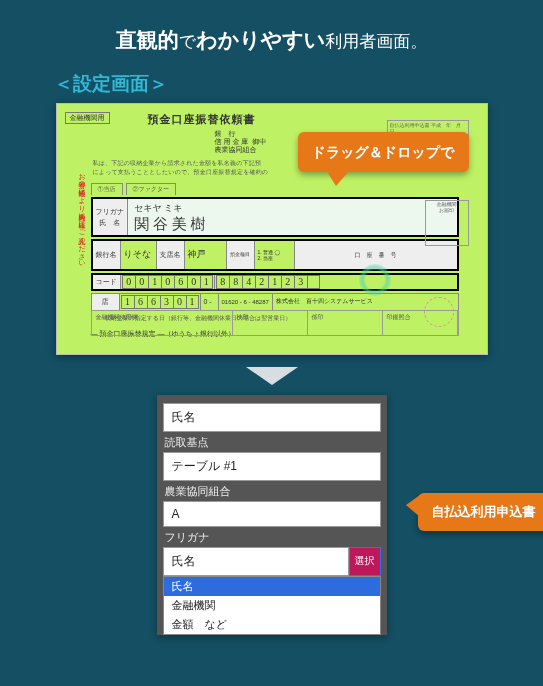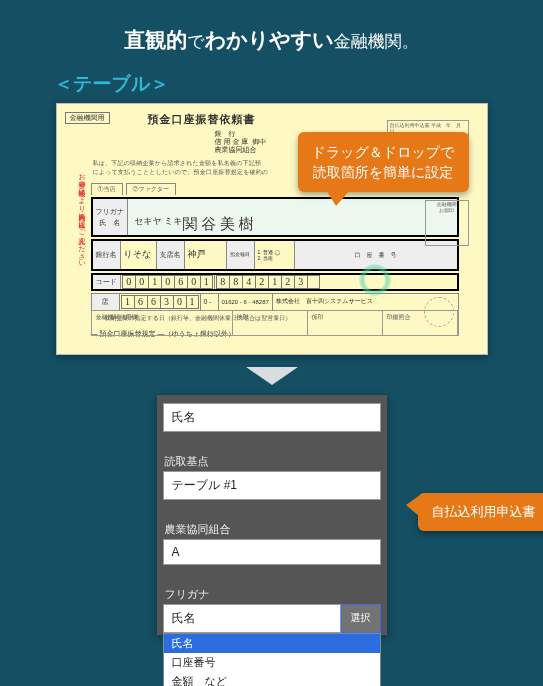--- a/index.html
+++ b/index.html
@@ -2,21 +2,21 @@
 <html><head>
 <meta charset="utf-8">
 <style>
 *{margin:0;padding:0;box-sizing:border-box}
 body{background:#144F63;font-family:"Hiragino Sans","Meiryo",sans-serif;width:543px;height:686px;overflow:hidden;color:#fff}
 .headline{text-align:center;padding:24px 10px 8px;font-size:19px;line-height:1.55}
 .headline .b{font-weight:700;font-size:21px}
 .headline .m{font-size:17px}
 .section-title{color:#2FB9D6;font-weight:700;font-size:19px;margin:6px 0 6px 54px}
 .shot{margin:0 auto;position:relative;box-shadow:0 2px 8px rgba(0,0,0,.35)}
-.shot1{width:432px;height:252px;background:#fef9c3;border:1px solid #bbb}
+.shot1{width:432px;height:252px;background:#bef264;border:1px solid #bbb}
 .doc{position:absolute;inset:8px;font-size:7px;color:#333}
 .doc-top{display:flex;align-items:flex-start;gap:6px}
 .doc-label{border:1px solid #777;padding:0 4px;font-size:7px}
 .doc-title{font-size:11px;font-weight:700;margin-left:32px;letter-spacing:1px}
 .doc-banks{font-size:7px;margin:3px 0 0 150px;line-height:1.2;white-space:pre}
 .doc-note{font-size:6px;color:#555;margin:4px 28px 3px;letter-spacing:.2px}
 .doc-row{display:flex;align-items:stretch;border:1px solid #888;margin:2px 20px 0 26px;min-height:16px}
 .doc-row.thick{border:2px solid #000}
 .cell{border-right:1px solid #888;padding:1px 3px;display:flex;align-items:center;font-size:7px}
 .cell:last-child{border-right:0}
@@ -24,53 +24,53 @@
 .red-v{position:absolute;left:11px;top:56px;width:11px;height:180px;color:#d22;font-size:7px;writing-mode:vertical-rl;text-orientation:upright;line-height:1.4}
 .furi{font-family:cursive;font-size:9px}
 .name-hand{font-family:"Brush Script MT",cursive;font-size:15px;font-weight:400}
 .digit-row{display:flex}
 .digit{width:13px;height:14px;border:1px solid #777;border-right:0;display:flex;align-items:center;justify-content:center;font-family:cursive;font-size:10px}
 .digit:last-child{border-right:1px solid #777}
 .green-ring{width:32px;height:32px;border-radius:50%;background:radial-gradient(circle,rgba(80,210,170,.0) 40%,rgba(80,210,170,.6) 55%,rgba(80,210,170,.0) 80%);position:absolute;right:88px;top:152px}
 .mini-box{position:absolute;right:10px;top:8px;width:82px;height:22px;border:1px solid #999;font-size:5px;padding:1px 2px;color:#666}
 .stamp-box{position:absolute;right:10px;top:88px;width:44px;height:46px;border:1px solid #999}
 .stamp-lbl{font-size:5px;text-align:center;color:#666}
-.callout{position:absolute;background:#E77817;color:#fff;border-radius:6px;padding:10px 14px;font-weight:400;box-shadow:0 3px 6px rgba(0,0,0,.35)}
+.callout{position:absolute;background:#E77817;color:#fff;border-radius:6px;padding:10px 14px;font-weight:700;box-shadow:0 3px 6px rgba(0,0,0,.35)}
 .callout .tail{position:absolute;width:0;height:0}
 .c1{right:18px;top:28px;font-size:14px;line-height:1.45;text-align:center}
 .c1 .tail{left:28px;bottom:-14px;border-left:10px solid transparent;border-right:14px solid transparent;border-top:16px solid #E77817}
 .arrow-down{width:0;height:0;margin:12px auto 10px;border-left:26px solid transparent;border-right:26px solid transparent;border-top:18px solid #D7DDE0}
 .shot2{width:230px;height:240px;background:#555;padding:8px 6px;position:relative;margin:0 auto}
-.field-lbl{color:#EDEDED;font-size:11px;margin:22px 2px 2px}
+.field-lbl{color:#EDEDED;font-size:11px;margin:3px 2px 2px}
 .field-box{background:#fff;color:#222;font-size:12px;padding:5px 8px;border:1px solid #999}
 .sel-row{display:flex}
 .sel-box{flex:1;background:#fff;color:#222;font-size:12px;padding:5px 8px;border:1px solid #999}
-.sel-btn{width:40px;background:#737373;color:#fff;font-size:10px;display:flex;align-items:center;justify-content:center;border:1px solid #3C6CF0}
+.sel-btn{width:32px;background:#be185d;color:#fff;font-size:10px;display:flex;align-items:center;justify-content:center;border:1px solid #3C6CF0}
 .dropdown{background:#fff;border:1px solid #888;color:#222;font-size:11px}
 .dropdown .opt{padding:2px 8px}
 .dropdown .opt.hl{background:#2D6CDF;color:#fff}
 .c2{right:-108px;top:98px;font-size:13px;line-height:1.4;text-align:center}
 .c2 .tail{left:-12px;bottom:14px;border-top:10px solid transparent;border-bottom:12px solid transparent;border-right:14px solid #E77817}
 .wrap2{position:relative;width:340px;margin:0 auto}
 .seal{position:absolute;right:14px;top:96px;width:30px;height:30px;border-radius:50%;border:1px dashed #c99}
 .bottom-band{position:absolute;left:26px;right:20px;bottom:10px;border:1px solid #999;height:26px;display:flex}
 .bottom-band>div{border-right:1px solid #999;font-size:6px;padding:2px 4px;color:#555}
 .tab-row{display:flex;margin:6px 20px 0 26px;gap:3px}
 .tab{border:1px solid #888;border-bottom:0;font-size:6px;padding:1px 6px;color:#555}
 </style>
 </head>
 <body>
 
 <div class="headline">
   <div>
-    <span class="b">直観的</span><span class="m">で</span><span class="b">わかりやすい</span><span class="m">金融機関。</span>
+    <span class="b">直観的</span><span class="m">で</span><span class="b">わかりやすい</span><span class="m">利用者画面。</span>
   </div>
 </div>
 
-<div class="section-title">＜テーブル＞</div>
+<div class="section-title">＜設定画面＞</div>
 
 <div class="shot shot1">
   <div class="doc">
     <div class="doc-top">
       <span class="doc-label">金融機関用</span>
       <span class="doc-title">預金口座振替依頼書</span>
     </div>
     <div class="mini-box">自払込利用申込書   平成　年　月　日</div>
     <div class="doc-banks">銀　行
 信 用 金 庫  御中
@@ -81,21 +81,21 @@
       <div class="tab">①当店</div>
       <div class="tab">②ファクター</div>
     </div>
     <div class="red-v">お手持の通帳により太枠内に正確にご記入ください</div>
 
     <div class="doc-row thick" style="height:40px;background:#ecf7ee">
       <div class="cell lbl" style="min-width:32px">
           <span>フリガナ</span>
           <span style="margin-top:4px">氏　名</span>
         </div>
-      <div class="cell" style="flex-direction:row;align-items:flex-start;flex:1;padding:16px 6px">
+      <div class="cell" style="flex-direction:column;align-items:flex-start;flex:1;padding:3px 6px">
         <span class="furi">セキヤ  ミキ</span>
         <span class="name-hand">関 谷  美 樹</span>
       </div>
     </div>
     <div class="stamp-box">
         <div class="stamp-lbl" style="white-space:pre-line">金融機関
 お届印</div>
         <div class="seal"></div>
       </div>
 
@@ -168,42 +168,41 @@
     <div class="bottom-band">
       <div style="flex:2">金融機関使用欄</div>
         <div style="flex:1">検印</div>
         <div style="flex:1">係印</div>
         <div style="flex:1">印鑑照合</div>
     </div>
   </div>
 
   <div class="callout c1">
     <div>ドラッグ＆ドロップで</div>
-    <div>読取箇所を簡単に設定</div>
     <div class="tail"></div>
   </div>
 </div>
 
 <div class="arrow-down"></div>
 
 <div class="wrap2">
   <div class="shot shot2">
     <div class="field-box">氏名</div>
     <div class="field-lbl">読取基点</div>
     <div class="field-box">テーブル #1</div>
     <div class="field-lbl">農業協同組合</div>
     <div class="field-box">A</div>
     <div class="field-lbl">フリガナ</div>
     <div class="sel-row">
       <div class="sel-box">氏名</div>
       <div class="sel-btn">選択</div>
     </div>
     <div class="dropdown">
       <div class="opt hl">氏名</div>
-      <div class="opt">口座番号</div>
+      <div class="opt">金融機関</div>
       <div class="opt">金額　など</div>
     </div>
   </div>
   <div class="callout c2">
     <div>自払込利用申込書</div>
     <div class="tail"></div>
   </div>
 </div>
 
 </body></html>

